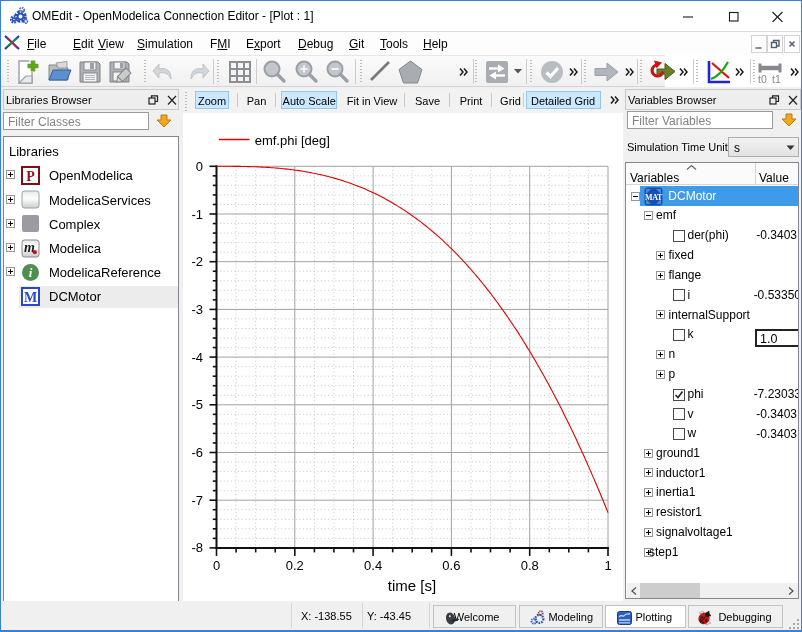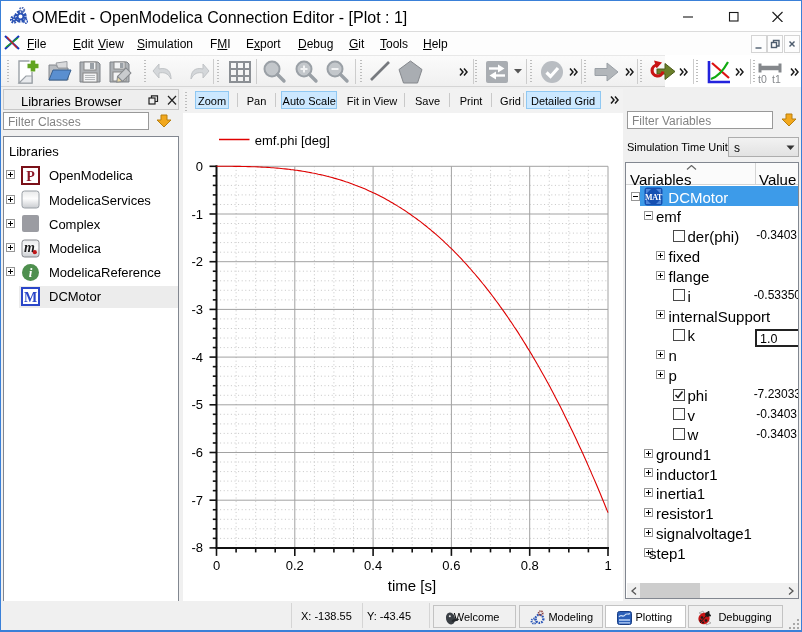--- a/index.html
+++ b/index.html
@@ -10,25 +10,25 @@
 #titlebar{left:0;top:0;width:800px;height:30px;background:#fff}
 #menubar{left:0;top:30px;width:800px;height:24px;background:#fdfdfd;border-top:1px solid #dcdcdc}
 .menuitem{position:absolute;top:5px;font-size:12px;color:#000}
 .menuitem u{text-decoration:underline}
 #toolbar{left:0;top:54px;width:664px;height:32px;background:linear-gradient(#fbfbfb,#f0f0f0);border-bottom:1px solid #d5d5d5;border-top:1px solid #e8e8e8}
 .handle{position:absolute;top:4px;height:23px;width:2px;
 background-image:repeating-linear-gradient(#bdbdbd 0 1px,transparent 1px 3px)}
 .tsep{position:absolute;top:3px;height:25px;width:1px;background:#cdcdcd}
 #mainarea{left:0;top:86px;width:800px;height:514px;background:#f0f0f0}
 .dockhdr{position:absolute;height:21px;background:#eeeeee;border:1px solid #c8c8c8}
-.dockhdr span{position:absolute;left:17px;top:4px;font-size:13px;color:#000}
+.dockhdr span{position:absolute;left:2px;top:4px;font-size:11px;color:#000}
 .filter{position:absolute;height:18px;background:#fff;border:1px solid #999;
 font-size:12px;color:#838383;padding:2px 0 0 4px}
 .treeframe{position:absolute;background:#fff;border:1px solid #828790;overflow:hidden}
-#vartree .row{font-size:15px}
+#vartree .row{font-size:12px}
 #vartree .val{font-size:12px}
 .row{position:absolute;font-size:13px;color:#000;white-space:nowrap}
 .exp{position:absolute;width:9px;height:9px;border:1px solid #969696;background:#fff}
 .exp i{position:absolute;left:1px;top:3px;width:5px;height:1px;background:#000}
 .exp.plus b{position:absolute;left:3px;top:1px;width:1px;height:5px;background:#000}
 .cb{position:absolute;width:12px;height:12px;border:1px solid #494949;background:#fff}
 .cb svg{display:block;margin:0.5px auto 0}
 #statusbar{left:0;top:600px;width:800px;height:30px;background:#f0f0f0}
 .sbtn{position:absolute;top:4px;height:23px;border:1px solid #c3c3c3;background:#f0f0f0;
 font-size:11px;color:#000;padding:5px 0 0 0;text-align:left;white-space:nowrap}
@@ -45,21 +45,21 @@
 <svg class="abs" style="left:9px;top:6px" width="18" height="18" viewBox="0 0 18 18">
 <g fill="none" stroke="#2a52b4">
 <circle cx="10.5" cy="9.5" r="4.6" stroke-width="3.4" stroke-dasharray="2.4 1.2"></circle>
 <circle cx="10.5" cy="9.5" r="2.9" stroke-width="1.8"></circle>
 <circle cx="4" cy="12.5" r="2.9" stroke-width="2.6" stroke-dasharray="1.6 1"></circle>
 <circle cx="4" cy="12.5" r="1.5" stroke-width="1.4"></circle>
 <circle cx="12" cy="2.9" r="2.2" stroke-width="2" stroke-dasharray="1.4 .9" stroke="#5a74b8"></circle>
 <circle cx="15.8" cy="14.2" r="1.9" stroke-width="1.9" stroke-dasharray="1.2 .8"></circle>
 </g>
     </svg>
-<div class="txt" style="left:31px;top:8px;font-size:16px">OMEdit - OpenModelica Connection Editor - [Plot : 1]</div>
+<div class="txt" style="left:31px;top:8px;font-size:12px">OMEdit - OpenModelica Connection Editor - [Plot : 1]</div>
 <svg class="abs" style="left:676px;top:9px" width="110" height="12" viewBox="0 0 110 12">
 <g stroke="#191919" stroke-width="1.1" fill="none">
 <line x1="6" y1="7" x2="16" y2="7"></line>
 <rect x="52.5" y="2.5" width="8.5" height="8.5"></rect>
 <line x1="95.5" y1="2" x2="105.5" y2="12"></line>
         <line x1="105.5" y1="2" x2="95.5" y2="12"></line>
 </g>
     </svg>
 </div>
 <div class="abs" id="menubar">
@@ -484,20 +484,31 @@
           <text x="346.7" y="457" text-anchor="middle">0.8</text>
           <text x="425.0" y="457" text-anchor="middle">1</text>
           <text x="229" y="478" text-anchor="middle" font-size="15">time [s]</text>
         </g>
 <line x1="36" y1="26.5" x2="66.5" y2="26.5" stroke="#e00000" stroke-width="1.5"></line>
 <text x="71.7" y="31.7" font-family="Liberation Sans" font-size="13" fill="#000">emf.phi [deg]</text>
 <polyline fill="none" stroke="#dd0000" stroke-width="1.1" points="33.5,53.3 35.5,53.3 37.4,53.3 39.4,53.3 41.3,53.3 43.3,53.3 45.2,53.3 47.2,53.3 49.2,53.3 51.1,53.4 53.1,53.4 55.0,53.4 57.0,53.4 58.9,53.5 60.9,53.5 62.9,53.5 64.8,53.6 66.8,53.6 68.7,53.7 70.7,53.8 72.7,53.8 74.6,53.9 76.6,54.0 78.5,54.1 80.5,54.2 82.4,54.3 84.4,54.4 86.4,54.5 88.3,54.7 90.3,54.8 92.2,55.0 94.2,55.1 96.1,55.3 98.1,55.5 100.1,55.7 102.0,55.9 104.0,56.1 105.9,56.3 107.9,56.6 109.8,56.8 111.8,57.1 113.8,57.3 115.7,57.6 117.7,57.9 119.6,58.2 121.6,58.5 123.5,58.9 125.5,59.2 127.5,59.6 129.4,60.0 131.4,60.3 133.3,60.7 135.3,61.2 137.2,61.6 139.2,62.0 141.2,62.5 143.1,63.0 145.1,63.5 147.0,64.0 149.0,64.5 150.9,65.1 152.9,65.6 154.9,66.2 156.8,66.8 158.8,67.4 160.7,68.0 162.7,68.7 164.7,69.3 166.6,70.0 168.6,70.7 170.5,71.4 172.5,72.2 174.4,72.9 176.4,73.7 178.4,74.5 180.3,75.3 182.3,76.1 184.2,77.0 186.2,77.9 188.1,78.8 190.1,79.7 192.1,80.6 194.0,81.6 196.0,82.6 197.9,83.6 199.9,84.6 201.8,85.6 203.8,86.7 205.8,87.8 207.7,88.9 209.7,90.0 211.6,91.2 213.6,92.4 215.5,93.6 217.5,94.8 219.5,96.1 221.4,97.3 223.4,98.6 225.3,100.0 227.3,101.3 229.2,102.7 231.2,104.1 233.2,105.5 235.1,107.0 237.1,108.4 239.0,109.9 241.0,111.5 243.0,113.0 244.9,114.6 246.9,116.2 248.8,117.8 250.8,119.5 252.7,121.2 254.7,122.9 256.7,124.7 258.6,126.4 260.6,128.2 262.5,130.1 264.5,131.9 266.4,133.8 268.4,135.7 270.4,137.7 272.3,139.6 274.3,141.6 276.2,143.7 278.2,145.7 280.1,147.8 282.1,150.0 284.1,152.1 286.0,154.3 288.0,156.5 289.9,158.8 291.9,161.0 293.8,163.3 295.8,165.7 297.8,168.1 299.7,170.5 301.7,172.9 303.6,175.4 305.6,177.9 307.5,180.4 309.5,183.0 311.5,185.6 313.4,188.2 315.4,190.9 317.3,193.6 319.3,196.3 321.3,199.1 323.2,201.9 325.2,204.7 327.1,207.6 329.1,210.5 331.0,213.5 333.0,216.4 335.0,219.4 336.9,222.5 338.9,225.6 340.8,228.7 342.8,231.9 344.7,235.1 346.7,238.3 348.7,241.6 350.6,244.9 352.6,248.2 354.5,251.6 356.5,255.0 358.4,258.4 360.4,261.9 362.4,265.5 364.3,269.0 366.3,272.6 368.2,276.3 370.2,280.0 372.1,283.7 374.1,287.5 376.1,291.3 378.0,295.1 380.0,299.0 381.9,302.9 383.9,306.9 385.9,310.9 387.8,314.9 389.8,319.0 391.7,323.1 393.7,327.3 395.6,331.5 397.6,335.7 399.6,340.0 401.5,344.3 403.5,348.7 405.4,353.1 407.4,357.6 409.3,362.1 411.3,366.6 413.3,371.2 415.2,375.8 417.2,380.5 419.1,385.2 421.1,390.0 423.0,394.8 425.0,399.6"></polyline>
 </svg>
 </div>
 
+<div class="dockhdr" style="left:624px;top:2px;width:176px">
+      <span>Variables Browser</span>
+<svg class="abs" style="left:143px;top:5px" width="30" height="11" viewBox="0 0 30 11">
+<g stroke="#222" fill="none" stroke-width="1.2">
+<rect x="1" y="3" width="6" height="6"></rect>
+          <path d="M3.5 3 V.8 H9.5 V6.5 H7"></path>
+<line x1="20" y1="1" x2="28" y2="9.5"></line>
+          <line x1="28" y1="1" x2="20" y2="9.5"></line>
+</g>
+      </svg>
+</div>
 <div class="filter" style="left:626px;top:24px;width:146px">Filter Variables</div>
 <svg class="abs" style="left:780px;top:26px" width="16" height="14" viewBox="0 0 16 14">
 <path d="M5 1 H11 V6 H15 L8 13 L1 6 H5 Z" fill="#f2a81d" stroke="#b87f0e" stroke-width="1"></path>
 </svg>
 <div class="row" style="left:626px;top:54px;font-size:11px">Simulation Time Unit</div>
 <div class="abs" style="left:727px;top:50px;width:71px;height:20px;background:linear-gradient(#f2f2f2,#e2e2e2);border:1px solid #adadad">
 <span class="abs" style="left:5px;top:3px;font-size:12px">s</span>
 <svg class="abs" style="left:57px;top:7px" width="9" height="6" viewBox="0 0 9 6">
         <path d="M.5 .5 L4.5 5 L8.5 .5 Z" fill="#333"></path>
       </svg>

